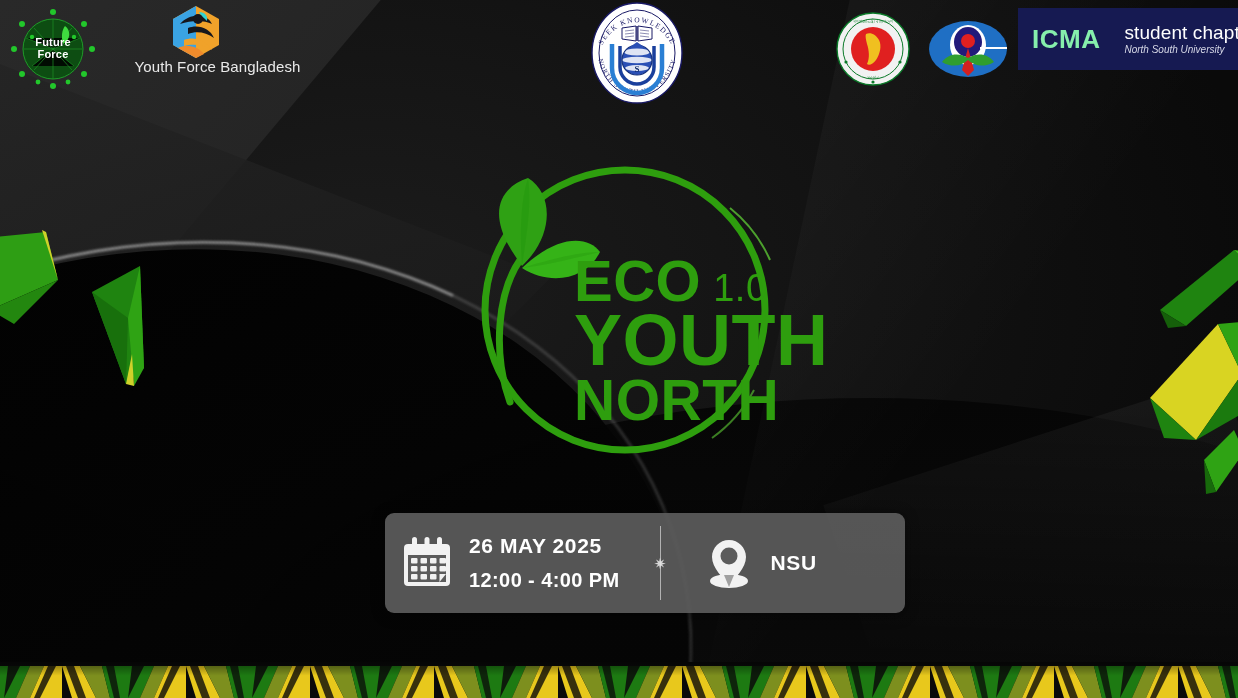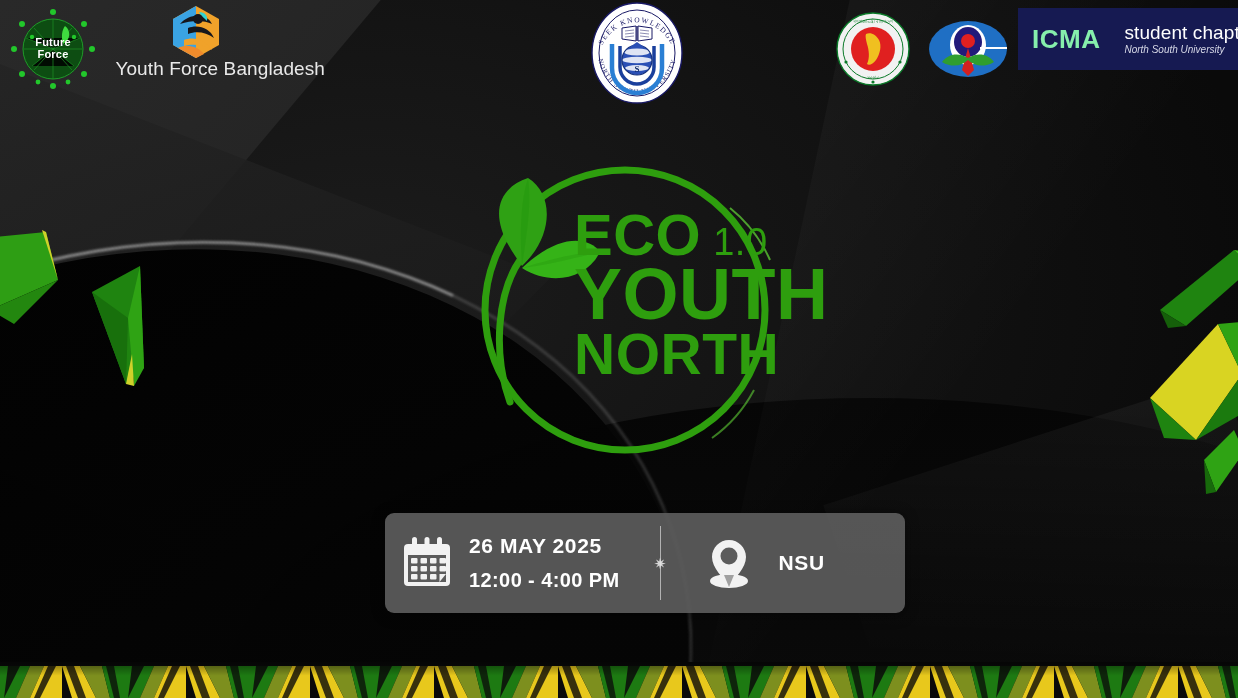--- a/index.html
+++ b/index.html
@@ -91,22 +91,22 @@
     position:absolute; left:0; top:0; width:90px; height:90px;
     display:flex; flex-direction:column; align-items:center; justify-content:center;
     color:#fff; font-size:11px; font-weight:bold; line-height:1.05;
     letter-spacing:.2px;
   }
 
   .yfb-logo{ left:110px; top:2px; width:215px; height:88px; }
   .yfb-mark{ position:absolute; left:58px; top:2px; width:56px; height:56px; }
   .yfb-name{
     position:absolute; left:0; top:56px; width:215px;
-    text-align:right; color:#e9e9e9;
-    font-size:19px; letter-spacing:.1px; white-space:nowrap;
+    text-align:center; color:#e9e9e9;
+    font-size:15px; letter-spacing:.1px; white-space:nowrap;
   }
 
   .nsu-logo{ left:578px; top:2px; width:118px; height:102px; }
 
   .gov-logo{ left:836px; top:12px; width:74px; height:74px; }
   .ministry-logo{ left:928px; top:18px; width:80px; height:62px; }
 
   .icma-logo{
     left:1018px; top:8px; width:226px; height:62px;
     background:#161a52;
@@ -124,39 +124,39 @@
   
   .hero{
     position:absolute; left:462px; top:152px; width:370px; height:320px;
     z-index:5;
   }
   .hero-title{
     position:absolute; left:112px; top:56px; width:260px;
     color:#2e9e0e;
     line-height:.92;
   }
-  .t-row1{ display:flex; align-items:baseline; gap:12px; }
+  .t-row1{ display:flex; align-items:baseline; gap:12px;margin-top:46px; }
   .t-eco{ font-size:58px; font-weight:bold; letter-spacing:.5px; }
   .t-ver{ font-size:38px; font-weight:400; letter-spacing:.5px; }
   .t-youth{ font-size:72px; font-weight:bold; letter-spacing:.5px; display:block; }
   .t-summit{ font-size:57px; font-weight:bold; letter-spacing:.5px; display:block; }
 
   
   .info-bar{
     position:absolute; left:385px; top:513px;
     width:520px; height:100px;
     background:rgba(92,92,92,.92);
     border-radius:9px;
     display:flex; align-items:center;
     z-index:7;
     box-shadow:0 2px 14px rgba(0,0,0,.45);
   }
   .info-block{ display:flex; align-items:center; }
   .info-date{ padding-left:14px; }
-  .info-place{ padding-left:6px;gap:8px; }
+  .info-place{ padding-left:6px; }
   .info-ico{ width:56px; height:56px; flex:0 0 56px; }
   .info-txt{ padding-left:14px; color:#fff; }
   .line1{ font-size:21px; font-weight:bold; letter-spacing:.6px; white-space:nowrap; }
   .line2{ font-size:20px; font-weight:bold; letter-spacing:.4px; white-space:nowrap; margin-top:11px; }
   .info-sep{
     position:relative;
     width:1px; height:74px;
     background:rgba(255,255,255,.55);
     margin:0 34px 0 40px;
     flex:0 0 1px;

